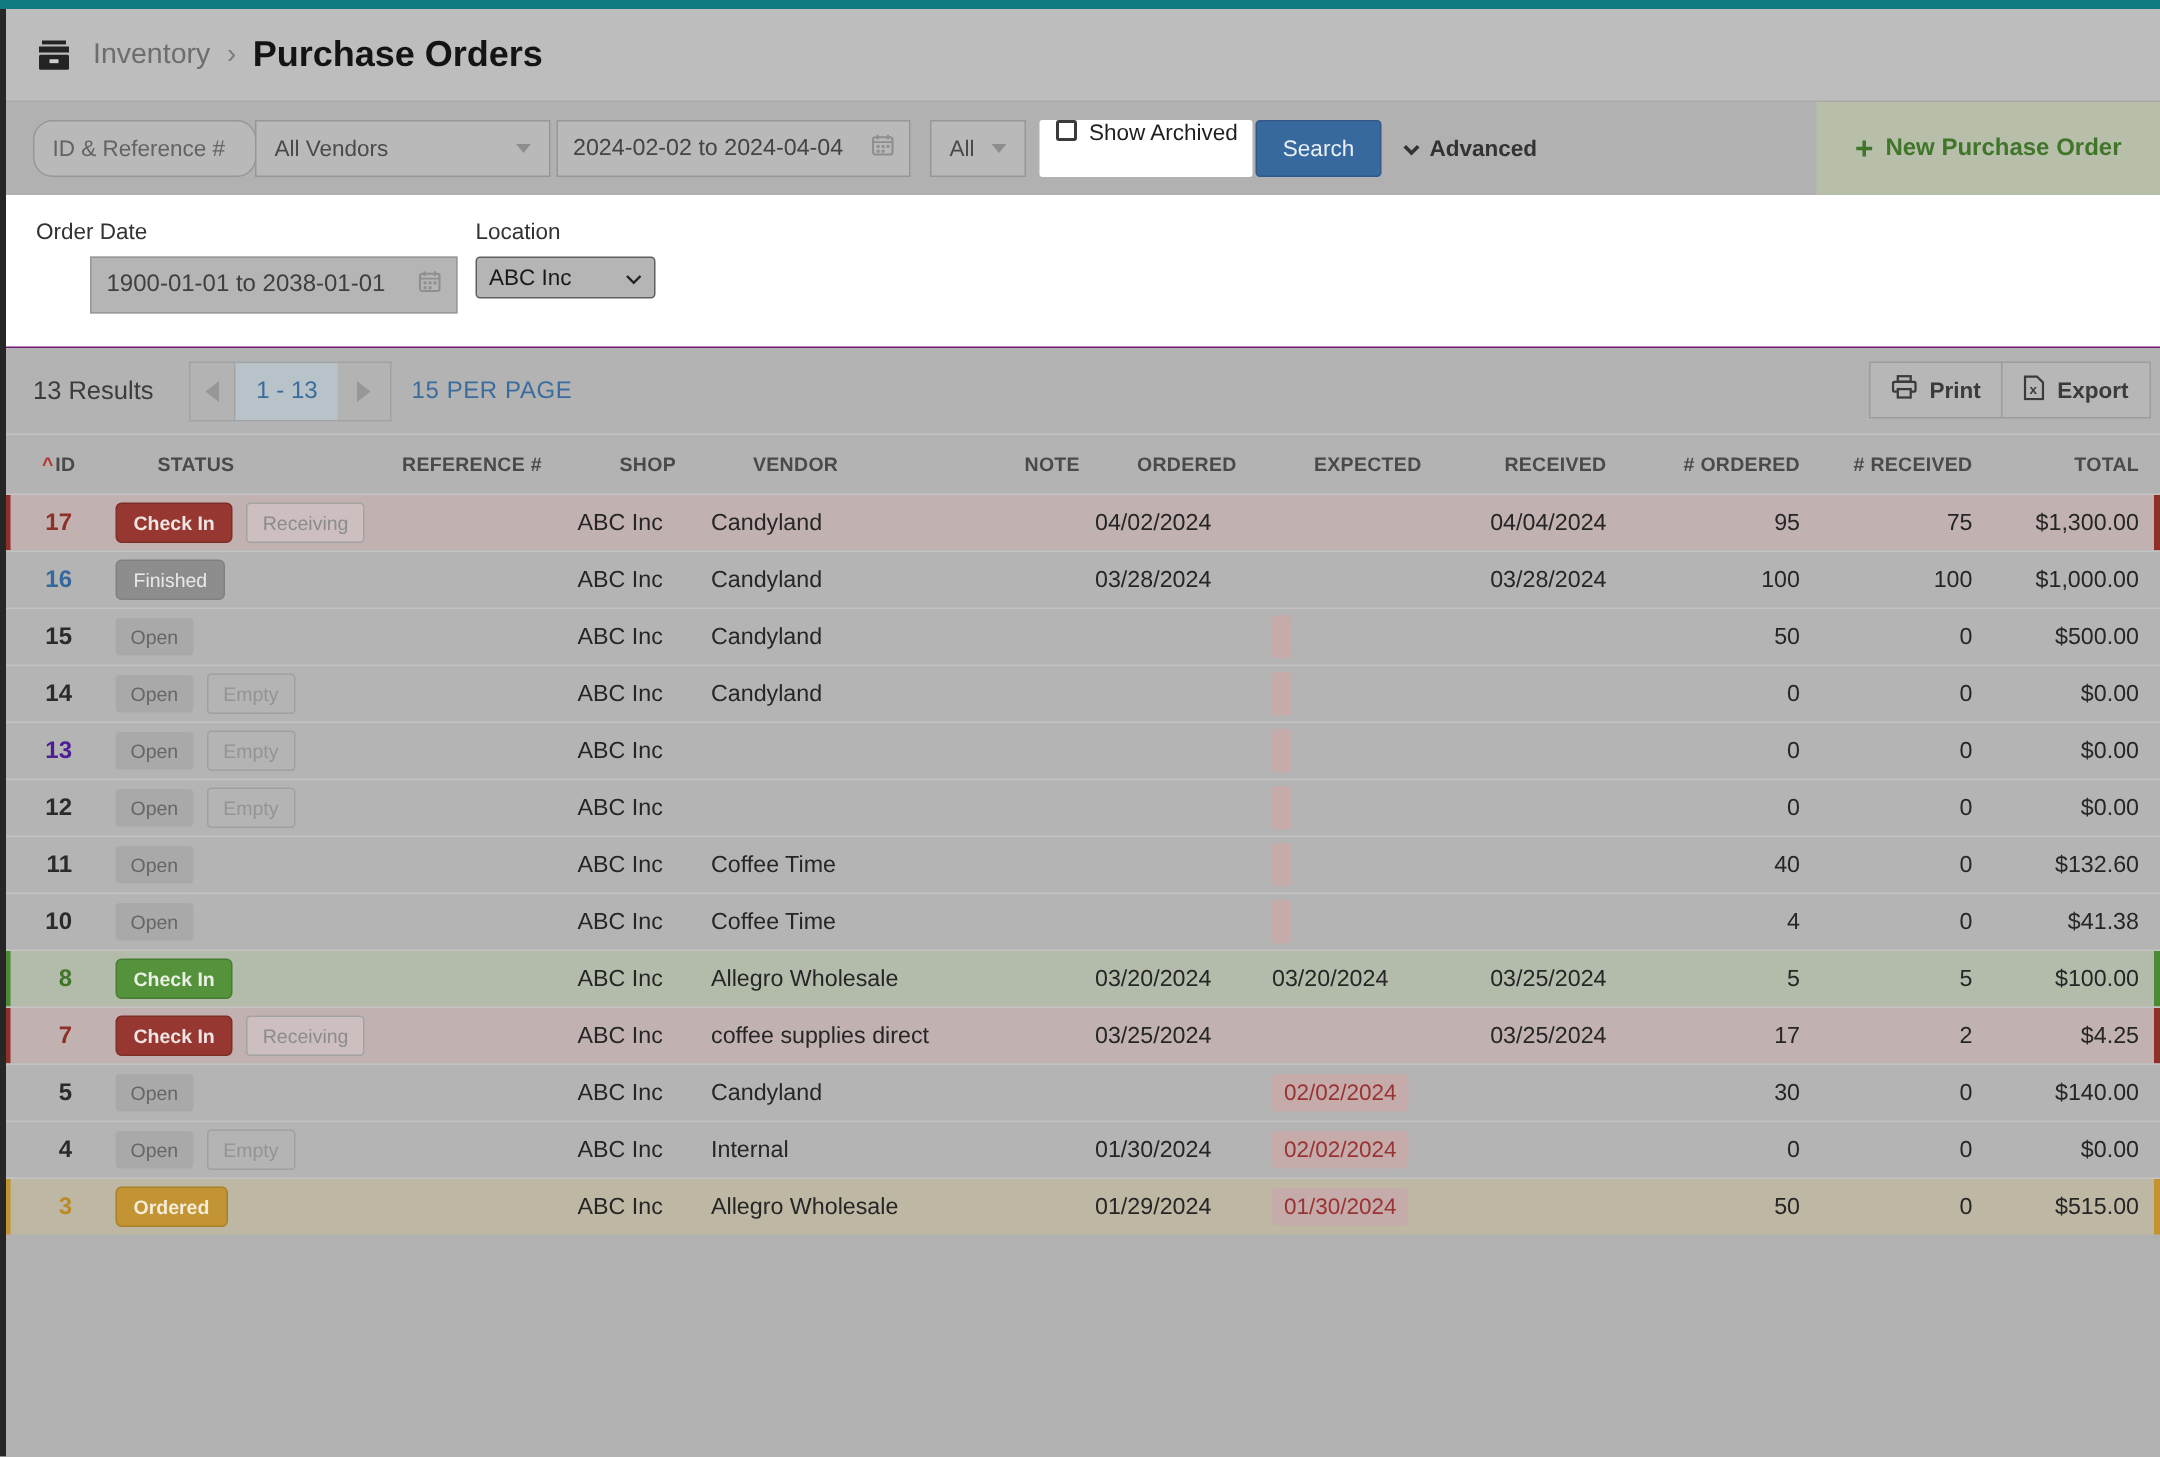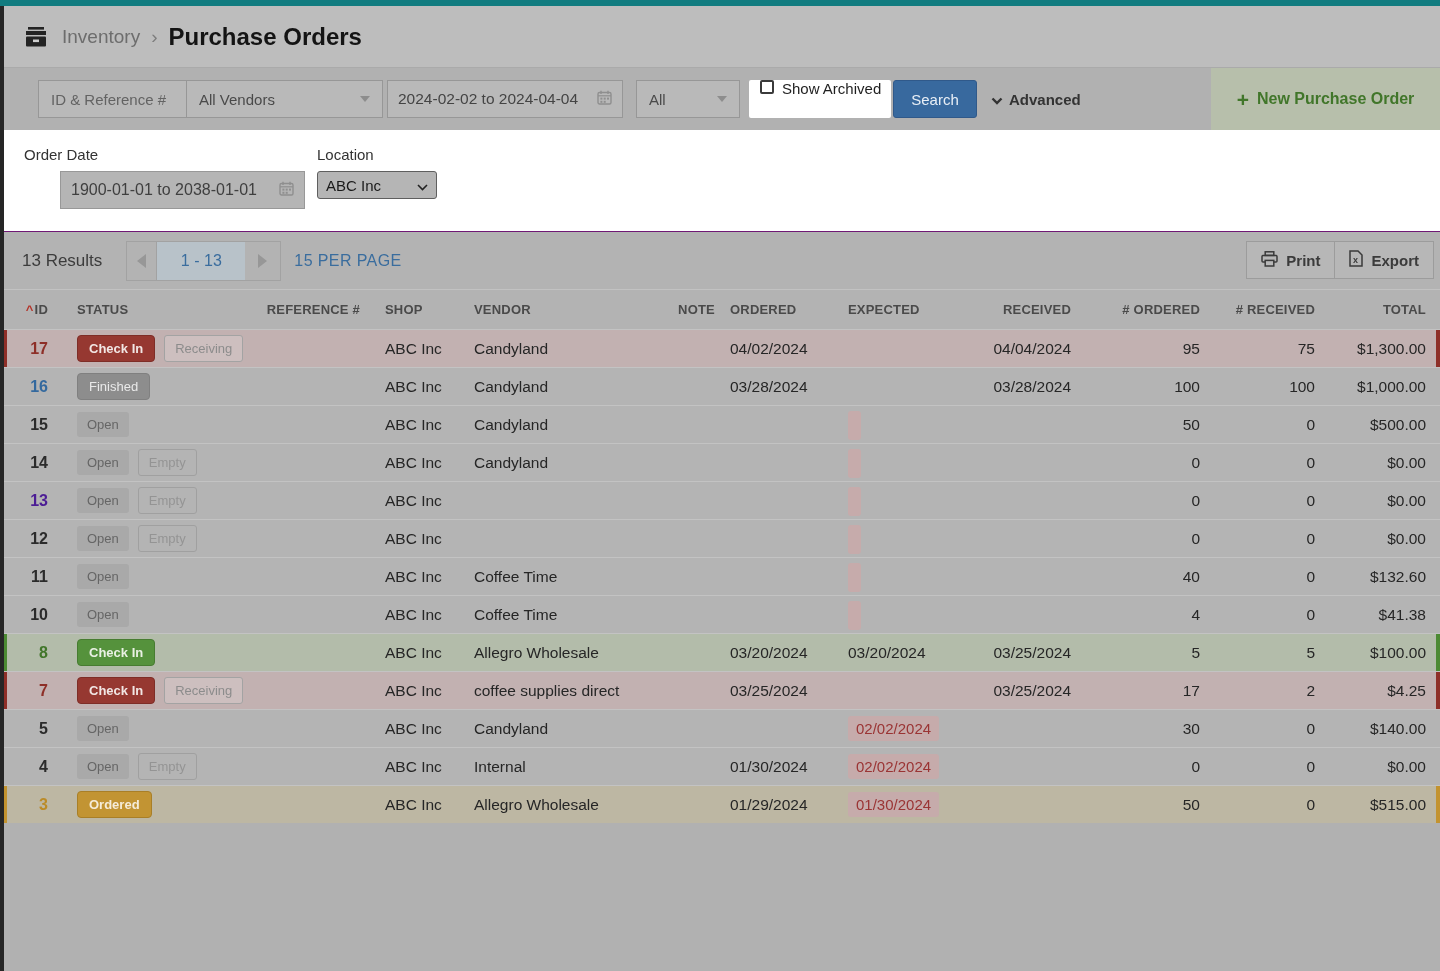--- a/index.html
+++ b/index.html
@@ -15,25 +15,25 @@
   .crumb-bar { height:62px; background:#bdbdbd; display:flex; align-items:center; padding-left:24px; border-bottom:1px solid #aaaaaa; }
   .crumb-icon { margin-right:14px; display:flex; }
   .crumb-section { font-size:19px; color:#6d6d6d; }
   .crumb-sep { font-size:19px; color:#7d7d7d; margin:0 11px; }
   .crumb-page { font-size:24px; color:#141414; font-weight:700; }
 
   
   .filter-bar { height:62px; background:#b1b1b1; display:flex; align-items:center; position:relative; }
   .fcontrol { height:38px; border:1px solid #979797; background:#b9b9b9; display:flex; align-items:center; font-size:15px; color:#4a4a4a;margin-left:36px; }
   input.fcontrol { outline:none; }
-  .f-idref { width:149px; margin-left:38px; padding:0 12px; color:#3f3f3f; }
+  .f-idref { width:149px; margin-left:22px; padding:0 12px; color:#3f3f3f;border-radius:13px; }
   .f-idref::placeholder { color:#636363; opacity:1; }
   .f-vendors { width:197px; margin-left:-1px; justify-content:space-between; padding:0 12px; }
   .f-date1 { width:236px; margin-left:4px; justify-content:space-between; padding:0 10px; font-size:15.5px; color:#444; }
-  .f-all { width:104px; margin-left:13px; justify-content:space-between; padding:0 12px; }
+  .f-all { width:64px; margin-left:13px; justify-content:space-between; padding:0 12px; }
   .tri-down { width:0; height:0; border-left:5px solid transparent; border-right:5px solid transparent; border-top:6px solid #8d8d8d; }
   .f-archived { width:142px; margin-left:9px; height:38px; background:#ffffff; border-radius:2px; display:flex; align-items:flex-start; padding-left:11px; }
   .checkbox { width:14px; height:14px; border:2px solid #3a3a3a; border-radius:2px; background:#fff; margin-right:8px; flex:none; }
   .f-archived span.lbl { font-size:15px; color:#1f1f1f; }
   .f-search { width:84px; margin-left:2px; height:38px; background:#38699e; border:1px solid #30598a; border-radius:3px; color:#e9eff6; font-size:15px; display:flex; align-items:center; justify-content:center; }
   .f-advanced { margin-left:14px; display:flex; align-items:center; gap:6px; font-size:15px; font-weight:700; color:#333; }
   .newpo-panel { position:absolute; right:0; top:0; width:229px; height:62px; background:#b7bfab; display:flex; align-items:center; justify-content:center; gap:8px; }
   .newpo-plus { color:#41762a; font-size:21px; font-weight:700; line-height:1; }
   .newpo-label { color:#41762a; font-size:16px; font-weight:600; }
 
@@ -42,32 +42,32 @@
   .adv-label { font-size:15px; color:#333; margin-bottom:8px; display:block; }
   .f-date2 { width:245px; justify-content:space-between; padding:0 10px; font-size:16px; color:#3f3f3f; background:#b5b5b5; border:1px solid #989898; }
   .loc-select { width:120px; height:28px; border:1px solid #5f5f5f; border-radius:3px; display:flex; align-items:center; justify-content:space-between; padding:0 8px; font-size:15px; color:#1a1a1a; background:#b5b5b5; }
 
   
   .results-bar { height:58px; background:#b3b3b3; display:flex; align-items:center; padding-left:22px; position:relative; border-bottom:1px solid #c2c2c2; }
   .results-count { font-size:17px; color:#3c3c3c; }
   .pager { display:flex; height:40px; margin-left:24px; }
   .pager-btn { width:31px; border:1px solid #a2a2a2; display:flex; align-items:center; justify-content:center; background:transparent; }
   .pager-btn.next { width:36px; border-left:none; }
-  .pager-mid { width:88px; border-top:1px solid #a2a2a2; border-bottom:1px solid #a2a2a2; background:#b8c2c9; color:#3a6d9e; font-size:16px; display:flex; align-items:center; justify-content:center; }
+  .pager-mid { width:68px; border-top:1px solid #a2a2a2; border-bottom:1px solid #a2a2a2; background:#b8c2c9; color:#3a6d9e; font-size:16px; display:flex; align-items:center; justify-content:center; }
   .tri-left { width:0; height:0; border-top:7px solid transparent; border-bottom:7px solid transparent; border-right:9px solid #979797; }
   .tri-right { width:0; height:0; border-top:7px solid transparent; border-bottom:7px solid transparent; border-left:9px solid #979797; }
   .per-page { margin-left:13px; font-size:16px; color:#3a6d9e; letter-spacing:0.4px; }
   .print-export { position:absolute; right:6px; top:9px; display:flex; height:38px; }
   .pe-btn { border:1px solid #9c9c9c; background:#b7b7b7; display:flex; align-items:center; gap:8px; padding:0 14px; font-size:15px; font-weight:700; color:#3b3b3b; }
   .pe-btn + .pe-btn { margin-left:-1px; }
 
   
   .grid12 { display:grid; grid-template-columns:70px 170px 125px 97px 193px 60px 113px 122px 128px 129px 115px 1fr; align-items:center; }
   .thead { height:39px; background:#b3b3b3; }
-  .hcell { font-size:13px; color:#4a4a4a; font-weight:700; letter-spacing:0.2px; white-space:nowrap; }
+  .hcell { font-size:13px; color:#4a4a4a; font-weight:700; letter-spacing:0.2px; white-space:nowrap;margin-left:28px; }
   .sort-caret { color:#b3362c; font-weight:700; margin-right:1px; }
   .trow { height:38px; border-top:1px solid #c3c3c3; background:#b4b4b4; position:relative; font-size:15.5px; color:#262626; }
   .trow.theme-red { background:#c2b1b1; }
   .trow.theme-green { background:#b3bcaa; }
   .trow.theme-gold { background:#bdb7a3; }
   .trow.theme-red::before, .trow.theme-red::after { content:''; position:absolute; top:0; bottom:0; background:#8e2f28; }
   .trow.theme-green::before, .trow.theme-green::after { content:''; position:absolute; top:0; bottom:0; background:#4c8a33; }
   .trow.theme-gold::before, .trow.theme-gold::after { content:''; position:absolute; top:0; bottom:0; background:#c3932f; }
   .trow::before { left:0; width:7px; }
   .trow::after { right:0; width:4px; }

